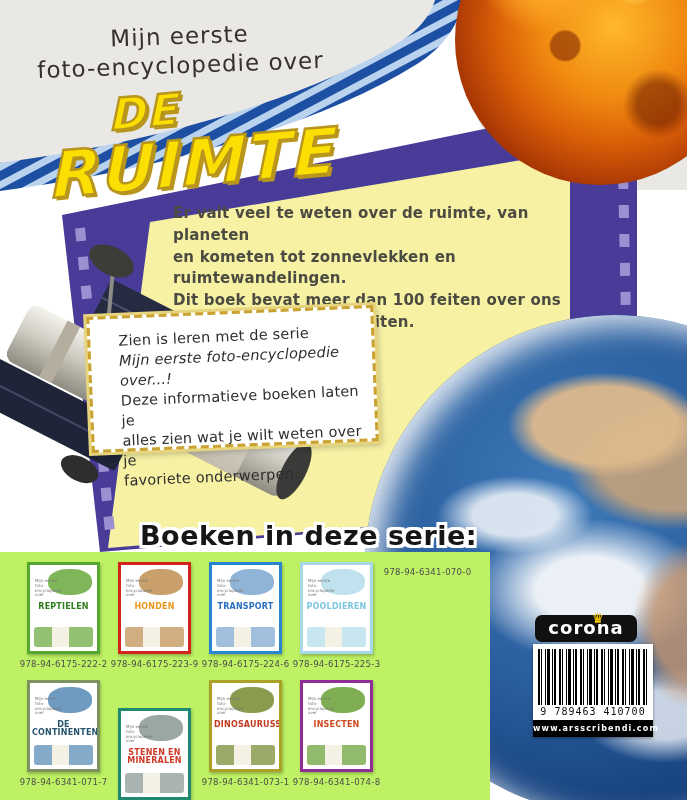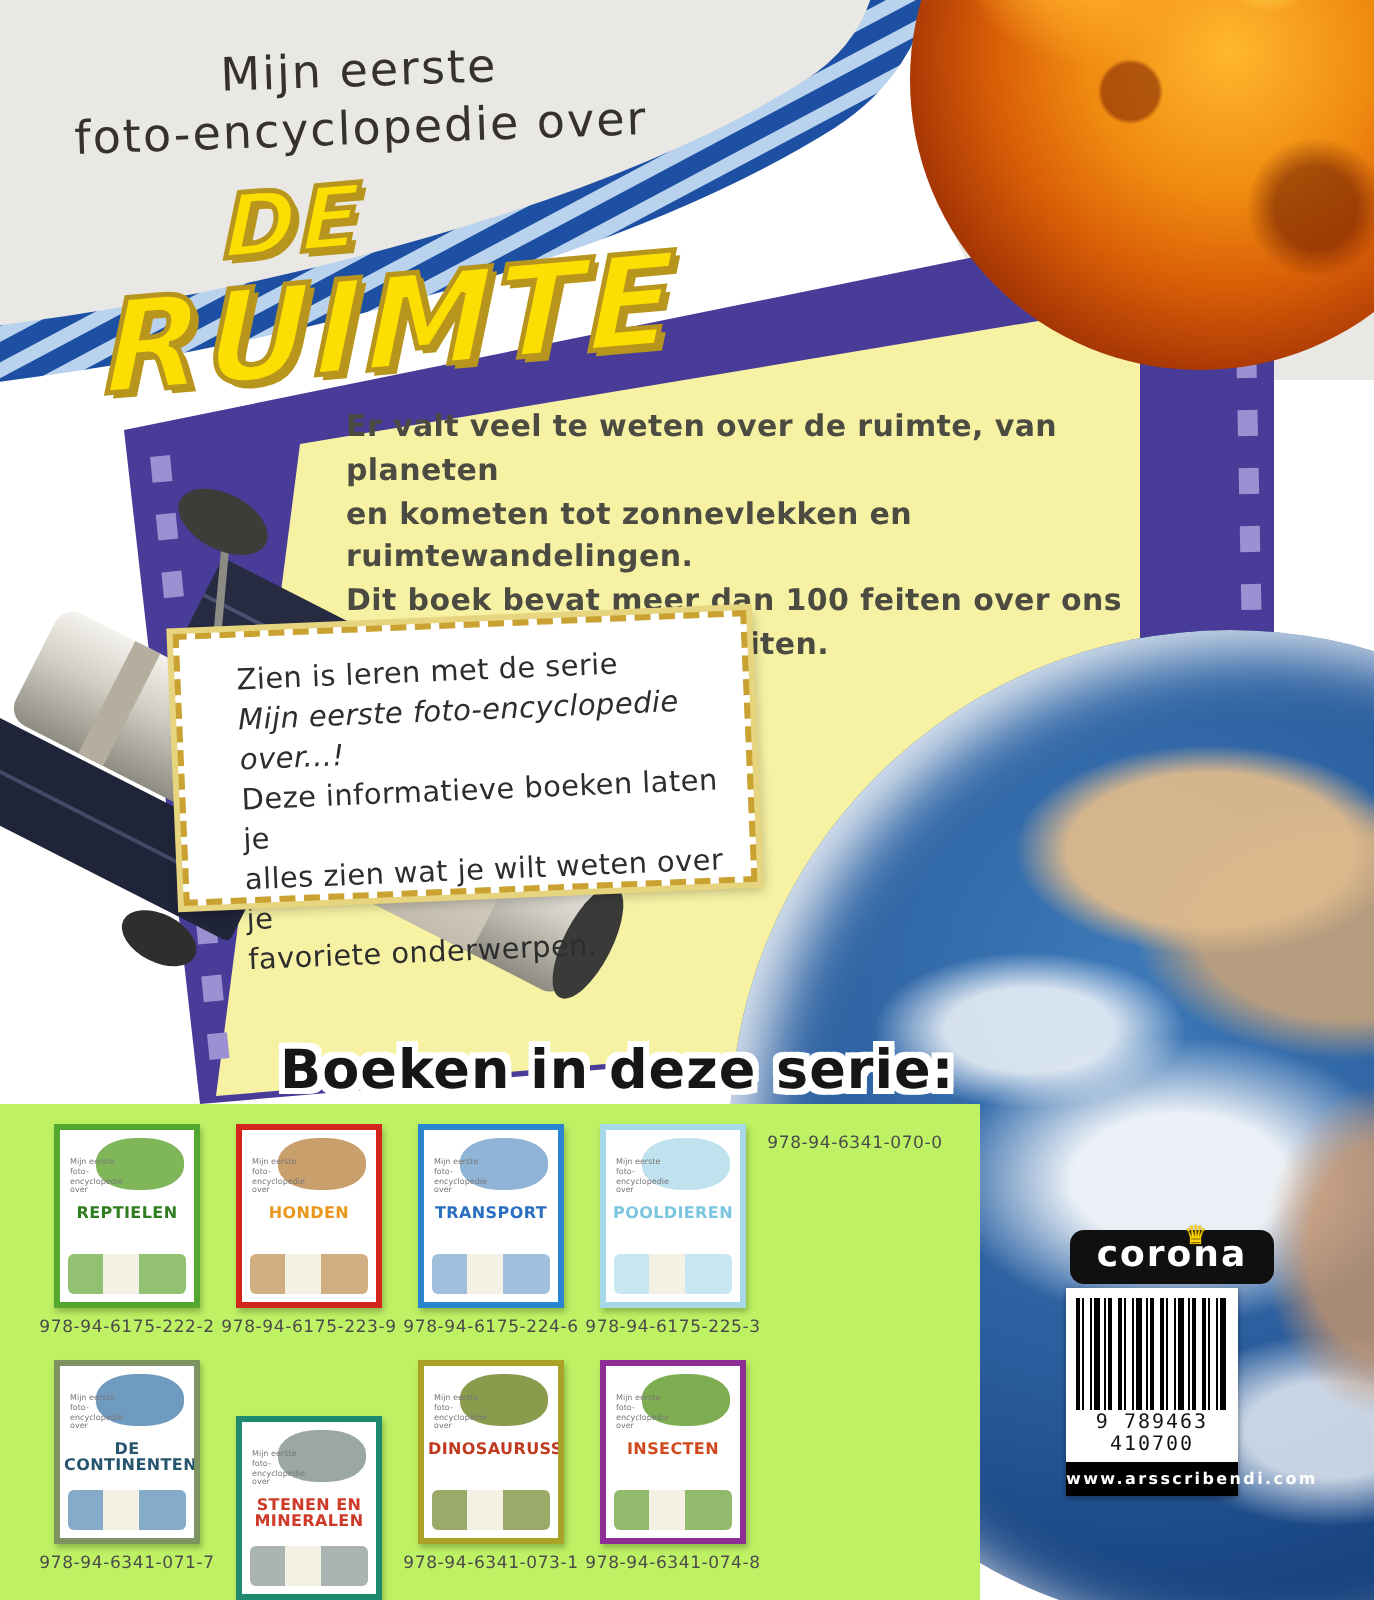--- a/index.html
+++ b/index.html
@@ -104,21 +104,21 @@
   .book-isbn{margin-top:5px; font-size:8.5px; color:#4b4b4b; letter-spacing:.3px; white-space:nowrap;}
 
   
   .corona-logo{
     position:absolute; left:535px; top:615px; width:102px; height:27px; z-index:9;
     background:#101010; border-radius:7px; color:#fff; text-align:center;
     font-size:18px; font-weight:bold; letter-spacing:1px; line-height:26px;
   }
   .crown-icon{position:absolute; left:57px; top:-9px; font-size:13px; color:#ffd400; text-shadow:0 0 1px #a67c00;}
   .barcode-block{
-    position:absolute; left:533px; top:644px; width:86px; z-index:9;
+    position:absolute; left:533px; top:644px; width:120px; z-index:9;
     background:#fff; padding:5px 5px 0 5px; box-shadow:0 1px 3px rgba(0,0,0,.4);
   }
   .barcode-bars{
     height:56px;
     background:repeating-linear-gradient(90deg,
       #000 0 2px,#fff 2px 3px,#000 3px 4px,#fff 4px 7px,#000 7px 8px,#fff 8px 9px,
       #000 9px 12px,#fff 12px 14px,#000 14px 15px,#fff 15px 16px,#000 16px 18px,#fff 18px 21px);
   }
   .barcode-number{font-size:10px; color:#111; text-align:center; letter-spacing:1px; padding:1px 0 3px 0; font-family:"DejaVu Sans Mono","Liberation Mono",monospace;}
   .barcode-site{

